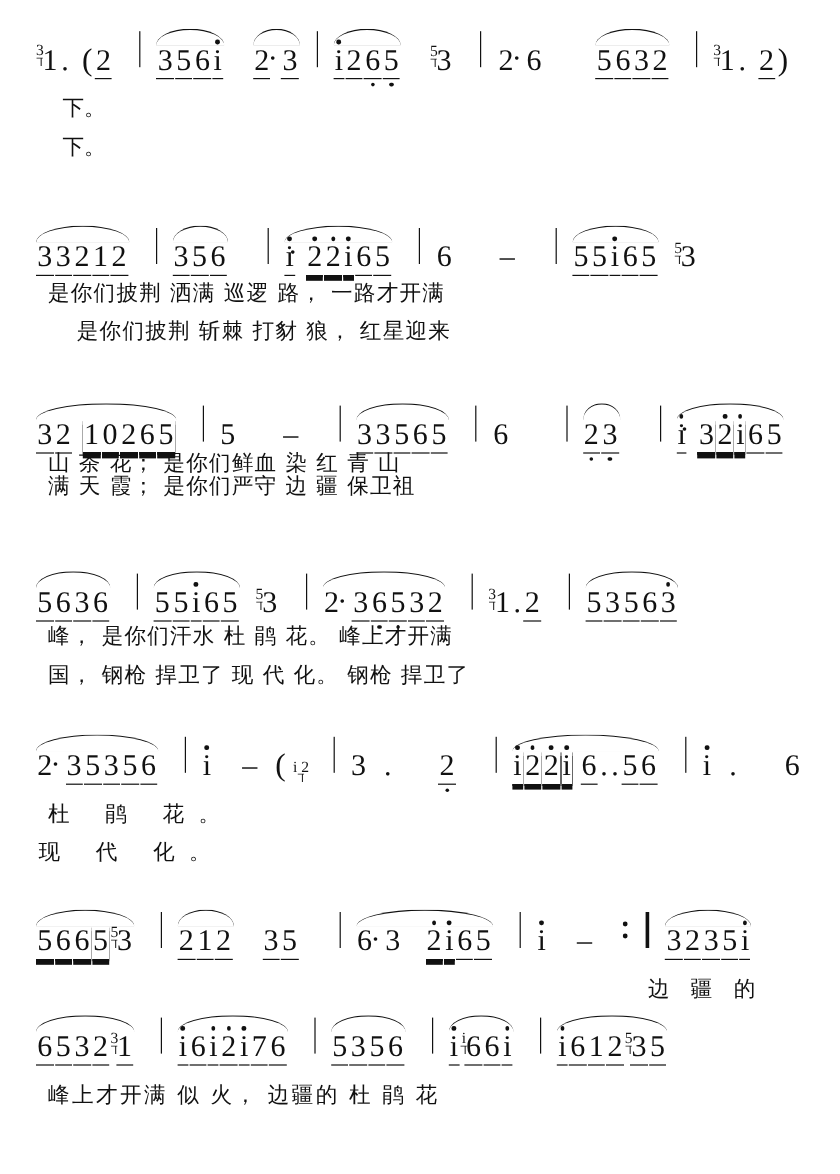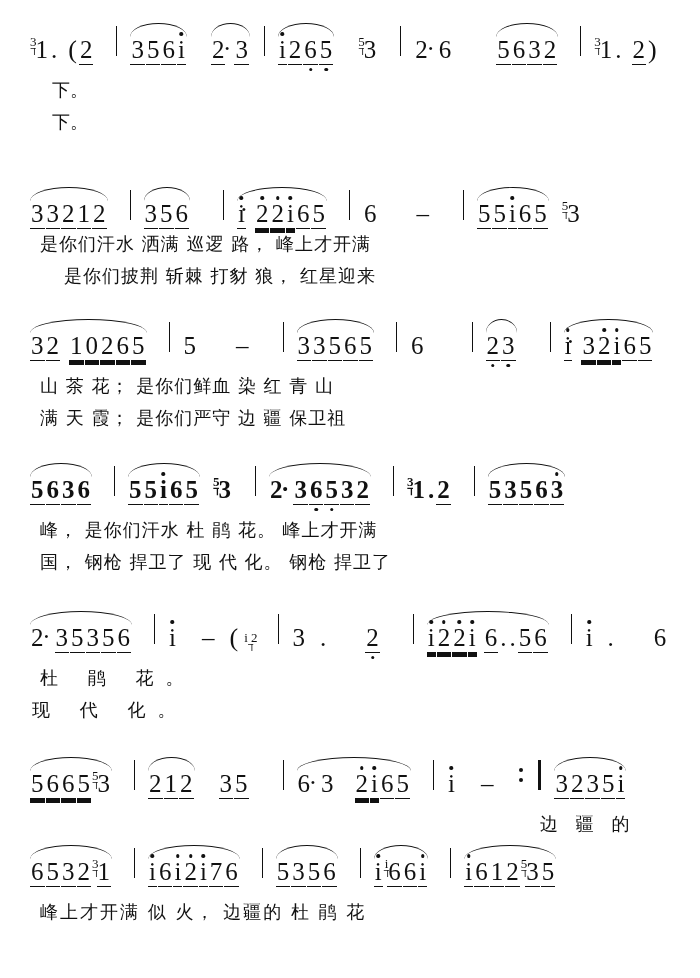--- a/index.html
+++ b/index.html
@@ -218,26 +218,26 @@
       <span class="tok sp2">–</span>
       <span class="barline"></span>
       <span class="grp sp">
         <span class="slur"></span>
         <span class="tok u1">5</span><span class="tok u1">5</span><span class="tok u1 oct-up">i</span><span class="tok u1">6</span><span class="tok u1">5</span>
       </span>
       <span class="grp">
         <span class="orn"><span class="sm">5</span><span class="wv">ℸ</span></span><span class="tok">3</span>
       </span>
     </div>
-    <div class="lyrline" style="left:40px; top:52px; letter-spacing:1px;">是你们汗水 洒满 巡逻 路， 峰上才开满</div>
+    <div class="lyrline" style="left:40px; top:52px; letter-spacing:1px;">是你们披荆 洒满 巡逻 路， 一路才开满</div>
     <div class="lyrline" style="left:40px; top:84px; letter-spacing:1px;margin-left:24px;">是你们披荆 斩棘 打豺 狼， 红星迎来</div>
   </div>
 
   <div class="sys" style="top:322px;">
-    <div class="nums" style="top:0px;">
+    <div class="nums" style="top:16px;">
       <span class="grp sp">
         <span class="slur"></span>
         <span class="tok u1">3</span><span class="tok u1 sp">2</span><span class="tok u2">1</span><span class="tok u2">0</span><span class="tok u2">2</span><span class="tok u2">6</span><span class="tok u2">5</span>
       </span>
       <span class="barline"></span>
       <span class="tok sp3">5</span>
       <span class="tok sp2">–</span>
       <span class="barline"></span>
       <span class="grp sp">
         <span class="slur"></span>
@@ -250,25 +250,25 @@
         <span class="slur"></span>
         <span class="tok u1 oct-dn">2</span><span class="tok u1 oct-dn">3</span>
       </span>
       <span class="barline"></span>
       <span class="grp sp">
         <span class="slur"></span>
         <span class="tok u1 oct-up dotted">i</span><span class="tok u2" style="margin-left:8px">3</span><span class="tok u2 oct-up">2</span><span class="tok u2 oct-up">i</span><span class="tok u1">6</span><span class="tok u1">5</span>
       </span>
     </div>
     <div class="lyrline" style="left:40px; top:52px; letter-spacing:1px;">山 茶 花； 是你们鲜血 染 红 青 山</div>
-    <div class="lyrline" style="left:40px; top:84px; letter-spacing:1px;text-align:right;">满 天 霞； 是你们严守 边 疆 保卫祖</div>
+    <div class="lyrline" style="left:40px; top:71px; letter-spacing:1px;text-align:right;">满 天 霞； 是你们严守 边 疆 保卫祖</div>
   </div>
 
   <div class="sys" style="top:466px;">
-    <div class="nums" style="top:0px;font-weight:bold;">
+    <div class="nums" style="top:12px;">
       <span class="grp sp">
         <span class="slur"></span>
         <span class="tok u1">5</span><span class="tok u1">6</span><span class="tok u1">3</span><span class="tok u1">6</span>
       </span>
       <span class="barline"></span>
       <span class="grp sp">
         <span class="slur"></span>
         <span class="tok u1">5</span><span class="tok u1">5</span><span class="tok u1 oct-up">i</span><span class="tok u1">6</span><span class="tok u1">5</span>
       </span>
       <span class="grp sp">

